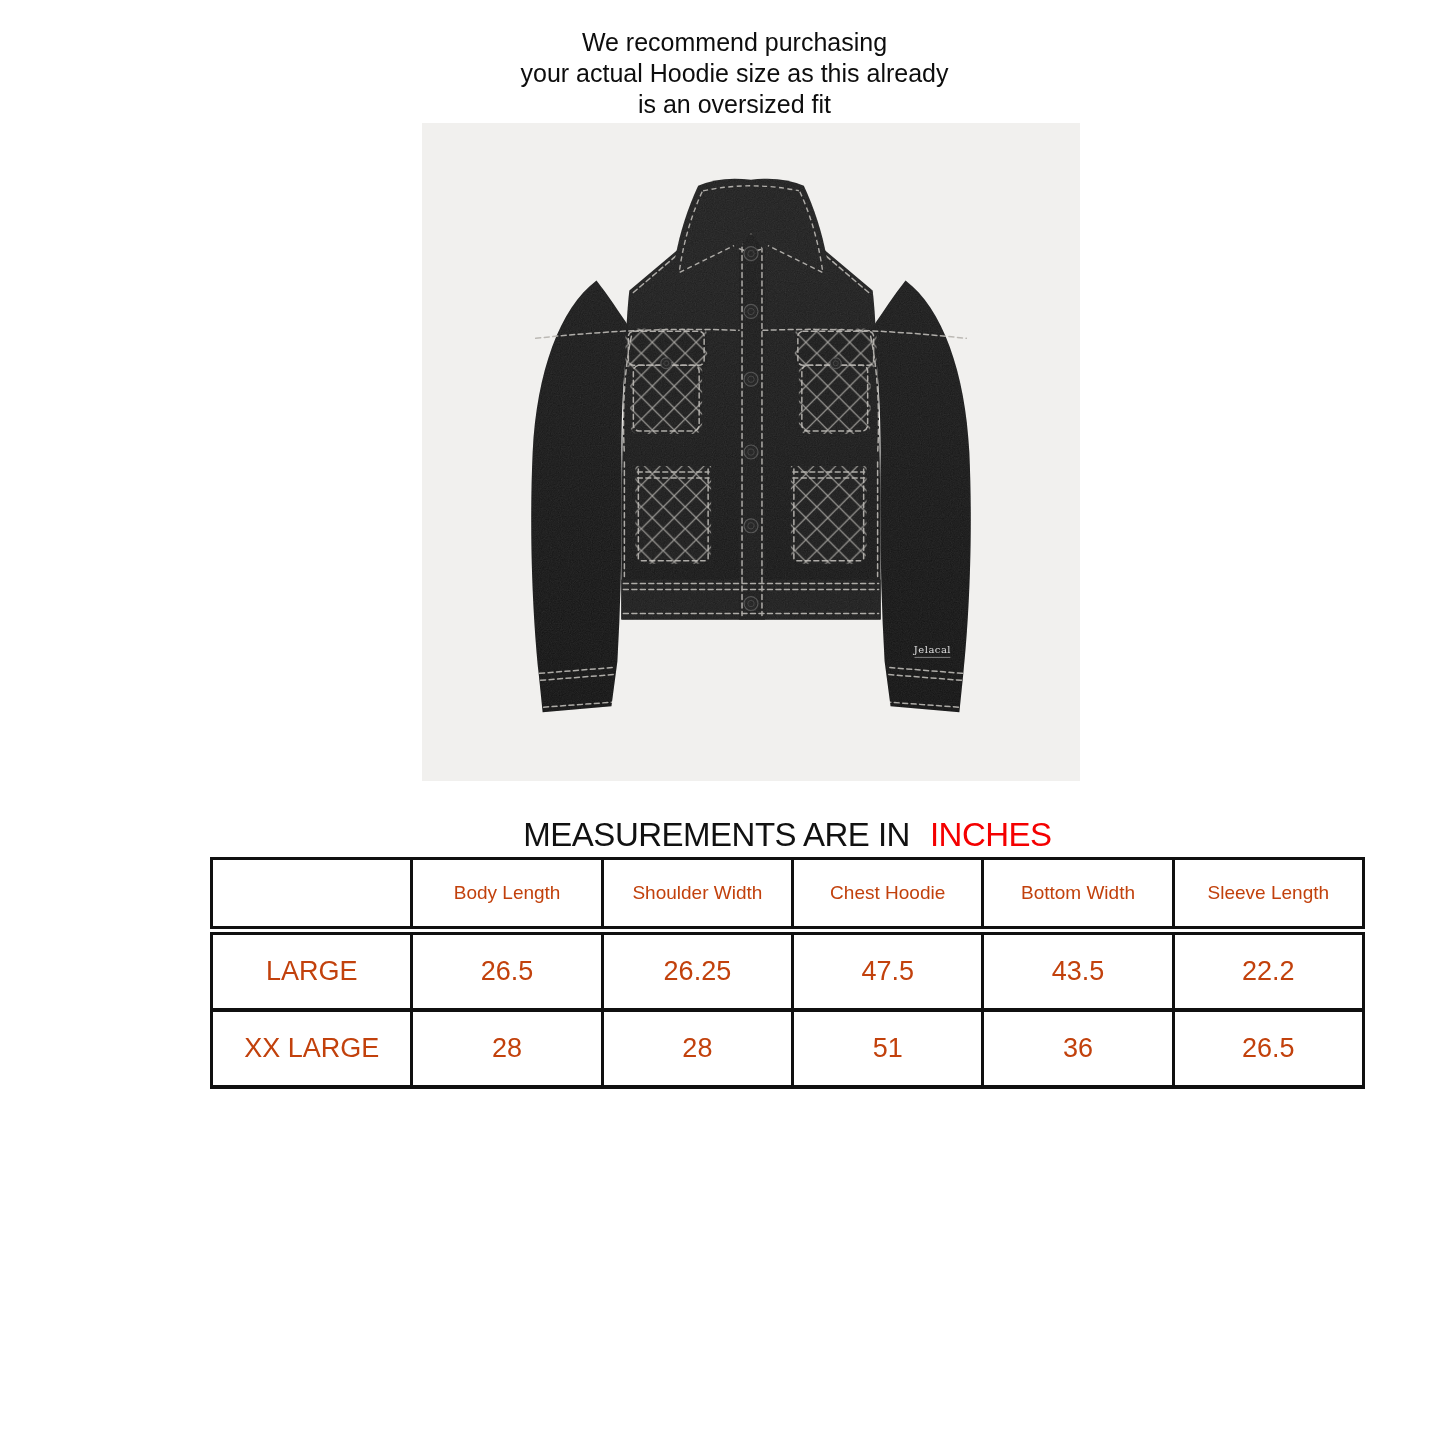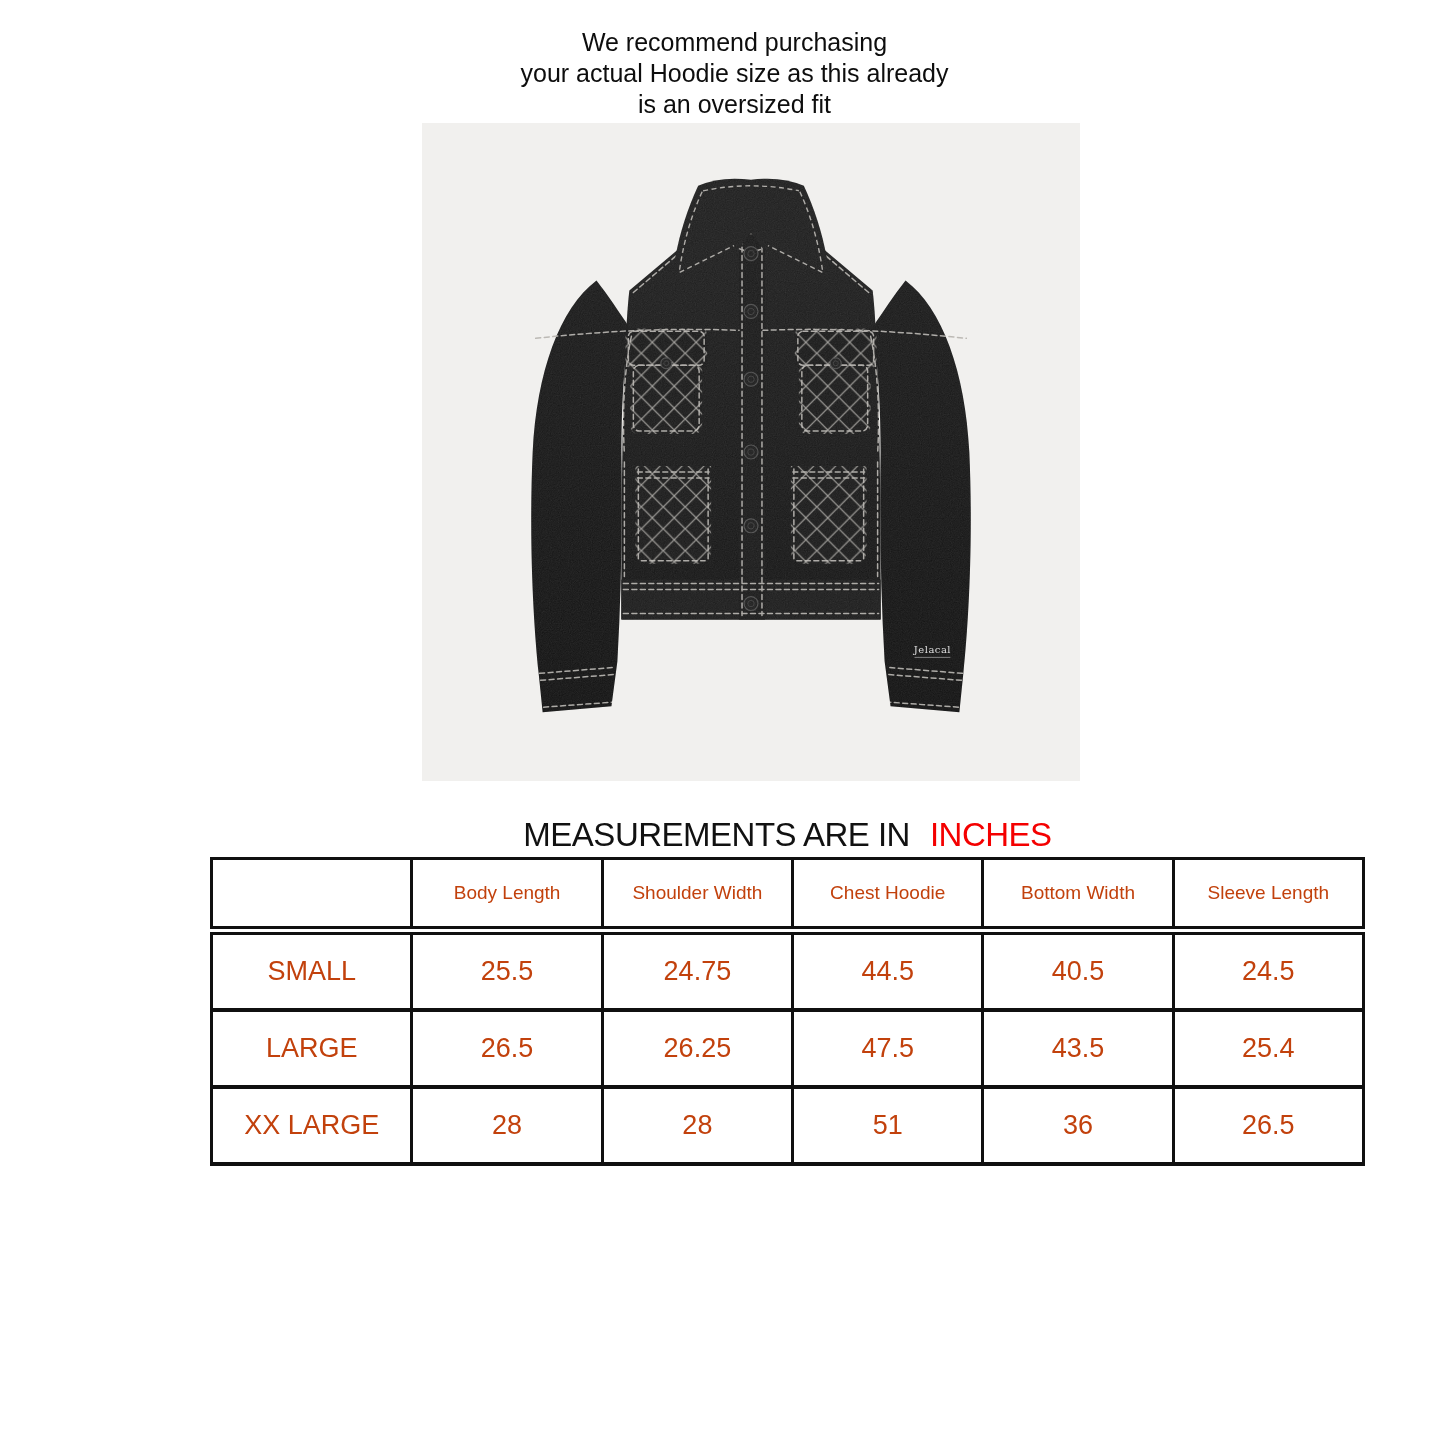--- a/index.html
+++ b/index.html
@@ -215,34 +215,26 @@
         <th></th>
         <th>Body Length</th>
         <th>Shoulder Width</th>
         <th>Chest Hoodie</th>
         <th>Bottom Width</th>
         <th>Sleeve Length</th>
       </tr>
     </thead>
     <tbody>
       <tr>
-        <th>SMALL</th>
-        <td>25.5</td>
-        <td>24.75</td>
-        <td>44.5</td>
-        <td>40.5</td>
-        <td>24.5</td>
-      </tr>
-      <tr>
         <th>LARGE</th>
         <td>26.5</td>
         <td>26.25</td>
         <td>47.5</td>
         <td>43.5</td>
-        <td>25.4</td>
+        <td>22.2</td>
       </tr>
       <tr>
         <th>XX LARGE</th>
         <td>28</td>
         <td>28</td>
         <td>51</td>
         <td>36</td>
         <td>26.5</td>
       </tr>
     </tbody>

